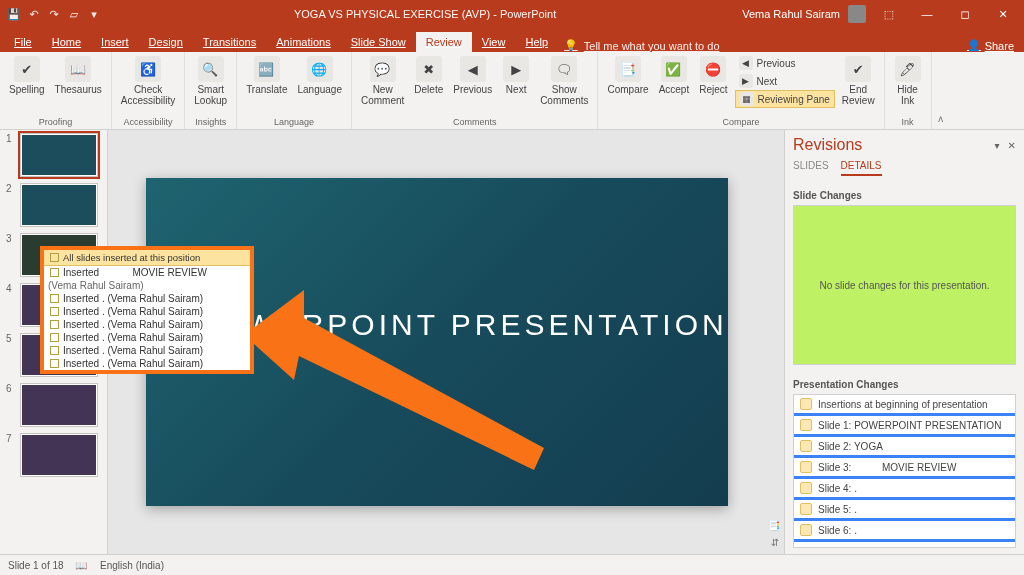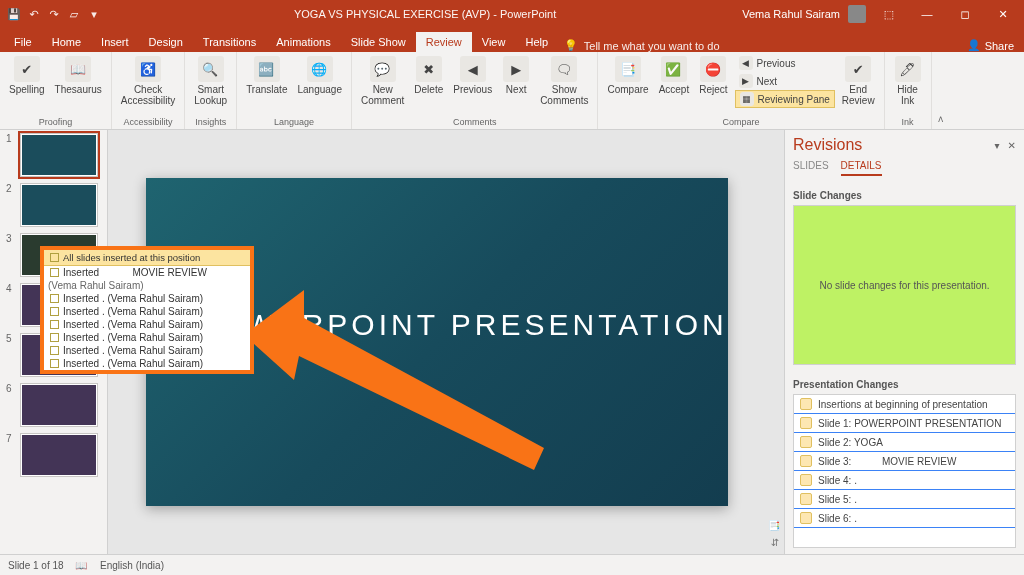--- a/index.html
+++ b/index.html
@@ -4,21 +4,21 @@
 <style>
   * { margin:0; padding:0; box-sizing:border-box; font-family:"Segoe UI",Arial,sans-serif; user-select:none; }
   html,body{width:1024px;height:575px;overflow:hidden;background:#e6e6e6;}
   .titlebar{height:28px;background:#B83B1D;color:#fff;display:flex;align-items:center;font-size:11px;}
   .qat{display:flex;align-items:center;gap:4px;padding:0 6px;}
   .qat span{width:16px;height:16px;display:flex;align-items:center;justify-content:center;font-size:11px;opacity:.9;}
   .title-center{flex:1;text-align:center;opacity:.95;}
   .title-right{display:flex;align-items:center;gap:8px;padding-right:6px;}
   .avatar{width:18px;height:18px;background:#888;border-radius:2px;}
   .winbtn{width:30px;height:22px;display:flex;align-items:center;justify-content:center;font-size:11px;}
-  .tabs{height:24px;background:#B83B1D;display:flex;align-items:flex-end;color:#fff;font-size:11px;padding-left:4px;}
+  .tabs{height:24px;background:#B83B1D;display:flex;align-items:flex-end;color:#fff;font-size:11px;padding-left:4px;text-decoration:underline;}
   .tab{padding:4px 10px;cursor:default;}
   .tab.active{background:#f3f2f1;color:#b83b1d;}
   .tellme{display:flex;align-items:center;gap:6px;margin-left:6px;opacity:.9;}
   .share{margin-left:auto;margin-right:10px;display:flex;align-items:center;gap:4px;}
   .ribbon{height:78px;background:#f3f2f1;border-bottom:1px solid #d0d0d0;display:flex;font-size:10px;color:#444;}
   .grp{border-right:1px solid #e1dfdd;padding:2px 6px 0;display:flex;flex-direction:column;align-items:center;justify-content:space-between;}
   .grp-row{display:flex;gap:4px;}
   .rb{display:flex;flex-direction:column;align-items:center;gap:2px;padding:2px 3px;cursor:default;min-width:34px;}
   .rb.small{flex-direction:row;gap:4px;min-width:0;padding:2px 4px;height:18px;align-items:center;}
   .rb.hl{background:#fce4a0;border:1px solid #e0c060;}
@@ -46,21 +46,21 @@
   .sidezone{width:18px;background:#e6e6e6;color:#777;display:flex;flex-direction:column;align-items:center;justify-content:flex-end;gap:6px;font-size:10px;padding-bottom:6px;}
   .revpane{width:240px;background:#f3f2f1;border-left:1px solid #d0d0d0;font-size:11px;color:#444;padding:6px 8px;display:flex;flex-direction:column;}
   .rev-head{display:flex;align-items:center;justify-content:space-between;color:#b83b1d;font-size:16px;}
   .rev-head .ctl{color:#666;font-size:10px;display:flex;gap:8px;}
   .rev-tabs{display:flex;gap:12px;font-size:10px;margin-top:6px;}
   .rev-tabs span{color:#888;padding-bottom:3px;}
   .rev-tabs span.act{color:#b83b1d;border-bottom:2px solid #b83b1d;}
   .sect-lbl{font-size:10px;color:#555;margin-top:14px;font-weight:600;}
   .sc-box{flex:0 0 160px;background:#bef264;border:1px solid #d0d0d0;margin-top:4px;display:flex;align-items:center;justify-content:center;color:#555;font-size:10px;}
   .pc-list{margin-top:4px;background:#fff;border:1px solid #d0d0d0;flex:1;overflow:hidden;}
-  .pc-item{display:flex;align-items:center;gap:6px;padding:3px 6px;font-size:10px;border-bottom:1px solid #3b82f6;}
+  .pc-item{display:flex;align-items:center;gap:6px;padding:3px 6px;font-size:10px;border-bottom:3px solid #3b82f6;}
   .pc-item .pico{width:12px;height:12px;background:#fde7b2;border:1px solid #e0c060;border-radius:2px;}
   .status{height:21px;background:#f3f2f1;border-top:1px solid #d0d0d0;display:flex;align-items:center;font-size:10px;color:#555;padding:0 8px;gap:12px;}
   .status .right{margin-left:auto;display:flex;align-items:center;gap:10px;margin-top:40px;}
   .vbtn{width:20px;height:14px;border:1px solid #c0c0c0;border-radius:2px;}
   .zoom-track{width:80px;height:3px;background:#c8c6c4;position:relative;}
   .zoom-thumb{width:8px;height:10px;background:#666;position:absolute;left:46px;top:-4px;}
 </style>
 </head>
 <body>
 

